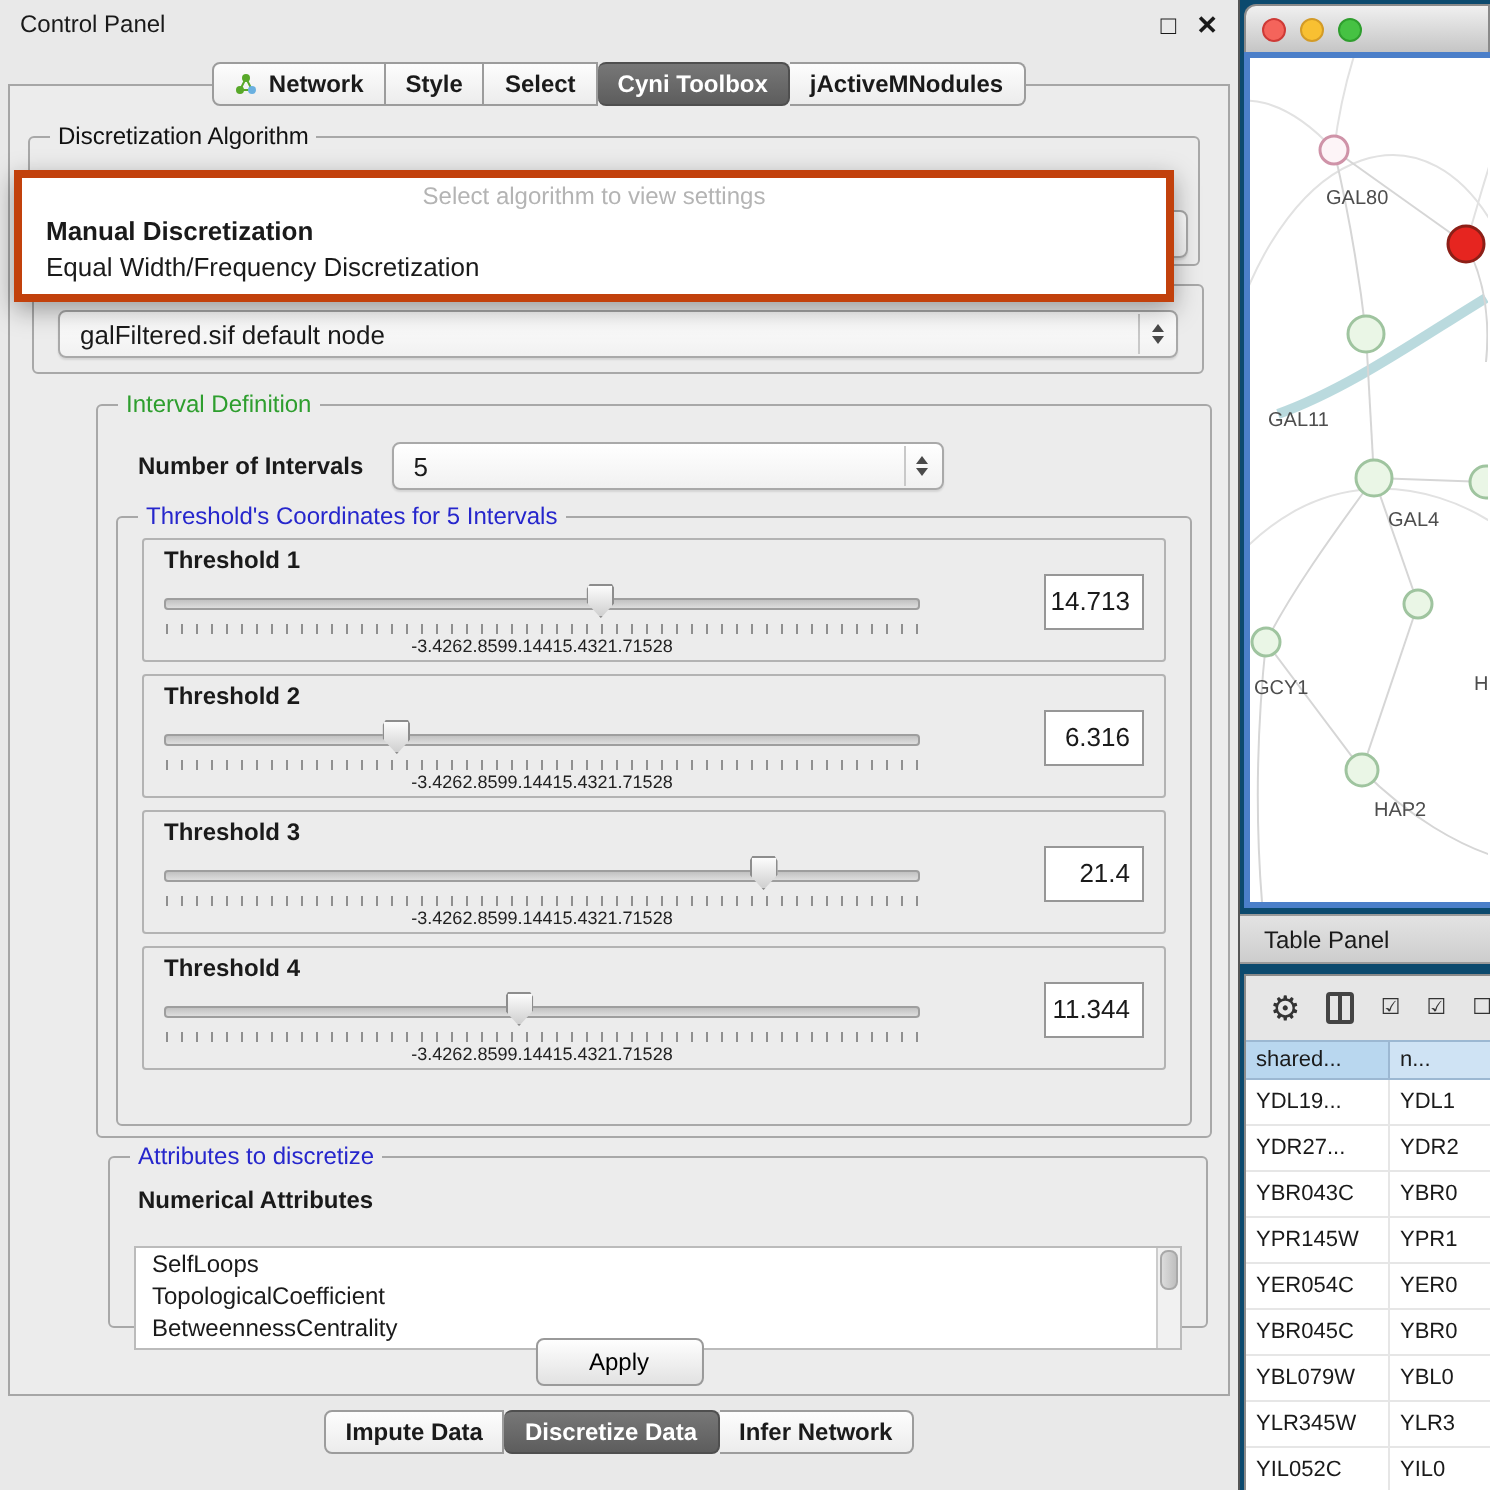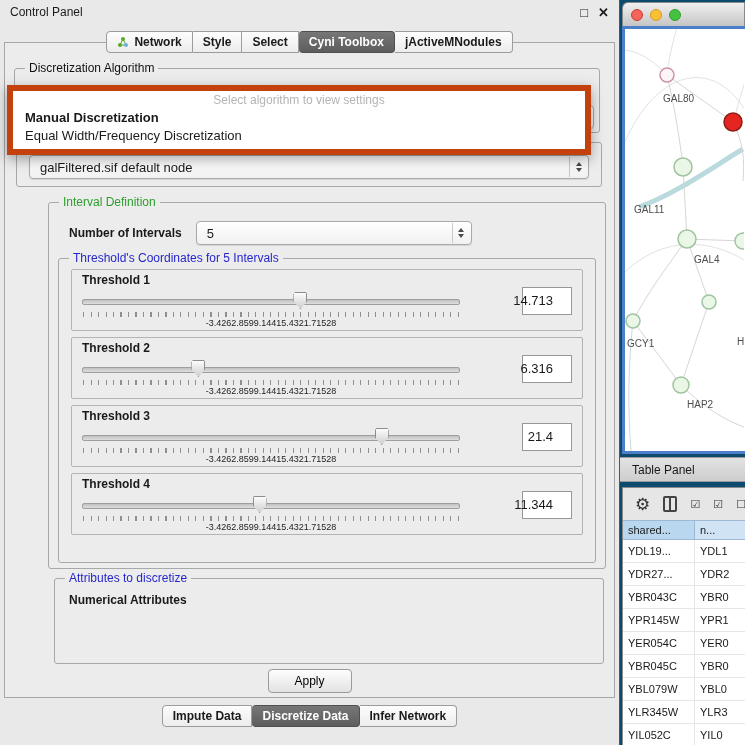--- a/index.html
+++ b/index.html
@@ -37,21 +37,21 @@
   .combo{position:relative;background:linear-gradient(#ffffff,#f1f1f1);border:1px solid #a9a9a9;border-radius:4px;
          display:flex;align-items:center;font-size:13px;padding:0 24px 0 10px;height:24px;box-sizing:border-box;
          box-shadow:0 1px 1px rgba(0,0,0,.10);cursor:pointer}
   .combo .stepper{position:absolute;right:1px;top:1px;bottom:1px;width:17px;border-left:1px solid #c9c9c9;
          display:flex;flex-direction:column;align-items:center;justify-content:center;gap:2px}
   .arr-up{width:0;height:0;border-left:3.5px solid transparent;border-right:3.5px solid transparent;border-bottom:4.5px solid #4a4a4a}
   .arr-dn{width:0;height:0;border-left:3.5px solid transparent;border-right:3.5px solid transparent;border-top:4.5px solid #4a4a4a}
 
   .algo-combo{position:absolute;left:19px;top:30px;width:560px;z-index:2}
 
-  .algo-popup{position:absolute;left:2px;top:42px;width:572px;background:#fff;border:6px solid #c2410c;
+  .algo-popup{position:absolute;left:2px;top:42px;width:572px;background:#fff;border:4px solid #c2410c;
               box-shadow:0 4px 12px rgba(0,0,0,.35);z-index:40;padding-bottom:5px}
   .popup-header{font-size:12px;color:#b4b4b4;text-align:center;padding:2px 0 1px}
   .popup-item{font-size:13px;padding:2px 12px 1px;cursor:pointer}
   .popup-item.bold{font-weight:bold}
 
   .intervals-row{display:flex;align-items:center;margin:8px 6px 0 12px}
   .intervals-label{font-size:12px;font-weight:bold;margin-right:14px}
   .intervals-combo{width:276px}
 
   .threshold-box{border:1px solid #b3b3b3;border-radius:2px;margin:0 4px 6px;padding:5px 8px 4px;
@@ -60,21 +60,21 @@
   .th-label{font-size:12px;font-weight:bold;margin:0 0 5px 2px}
   .slider{position:relative;height:18px}
   .track{position:absolute;left:2px;right:2px;top:7px;height:4px;background:linear-gradient(#c2c2c2,#dedede);
          border:1px solid #9e9e9e;border-radius:2px}
   .thumb{position:absolute;top:0;width:14px;height:17px;background:linear-gradient(#ffffff,#cccccc);
          clip-path:polygon(10% 0,90% 0,100% 14%,100% 55%,50% 100%,0 55%,0 14%);
          box-shadow:inset 0 0 0 1px #8d8d8d;cursor:pointer}
   .tickmarks{height:5px;margin:2px 3px 0;background:repeating-linear-gradient(90deg,#8f8f8f 0 1px,transparent 1px 7.5px)}
   .ticks{display:flex;justify-content:center;font-size:9px;color:#222;margin-top:1px}
   .th-value{margin-left:auto;width:50px;height:28px;border:1px solid #979797;background:#fff;font-size:13px;
-            display:flex;align-items:center;justify-content:flex-end;padding-right:18px;box-sizing:border-box;margin-right:2px}
+            display:flex;align-items:center;justify-content:flex-end;padding-right:6px;box-sizing:border-box;margin-right:2px}
 
   .attrs-label{font-size:12px;font-weight:bold;margin:4px 0 16px 6px}
   .attr-list{position:relative;margin:0 4px;height:50px;background:#fff;border:1px solid #bbb;overflow:hidden}
   .attr-item{font-size:12px;line-height:16px;padding-left:8px}
   .vscroll{position:absolute;right:0;top:0;bottom:0;width:11px;background:#f1f1f1;border-left:1px solid #ccc}
   .vthumb{position:absolute;top:1px;left:1px;right:1px;height:18px;background:linear-gradient(90deg,#dcdcdc,#bfbfbf);
           border:1px solid #a8a8a8;border-radius:4px}
 
   .apply-btn{position:absolute;left:50%;transform:translateX(-50%);top:626px;padding:4px 26px;font-size:12px;
              background:linear-gradient(#fefefe,#e2e2e2);border:1px solid #9a9a9a;border-radius:4px;cursor:pointer}
@@ -274,20 +274,28 @@
           </div>
           <div class="th-value">11.344</div>
         </div>
 
       </fieldset>
     </fieldset>
 
     <fieldset class="fs-attrs">
       <legend class="blue">Attributes to discretize</legend>
       <div class="attrs-label">Numerical Attributes</div>
+      <div class="attr-list">
+        <div class="attr-item">SelfLoops</div>
+        <div class="attr-item">TopologicalCoefficient</div>
+        <div class="attr-item">BetweennessCentrality</div>
+        <div class="vscroll">
+            <div class="vthumb"></div>
+          </div>
+      </div>
     </fieldset>
 
     <button class="apply-btn">Apply</button>
   </div>
 
   <div class="bottom-tabs">
     <div class="tab">
         <span>Impute Data</span>
       </div>
     <div class="tab selected">

